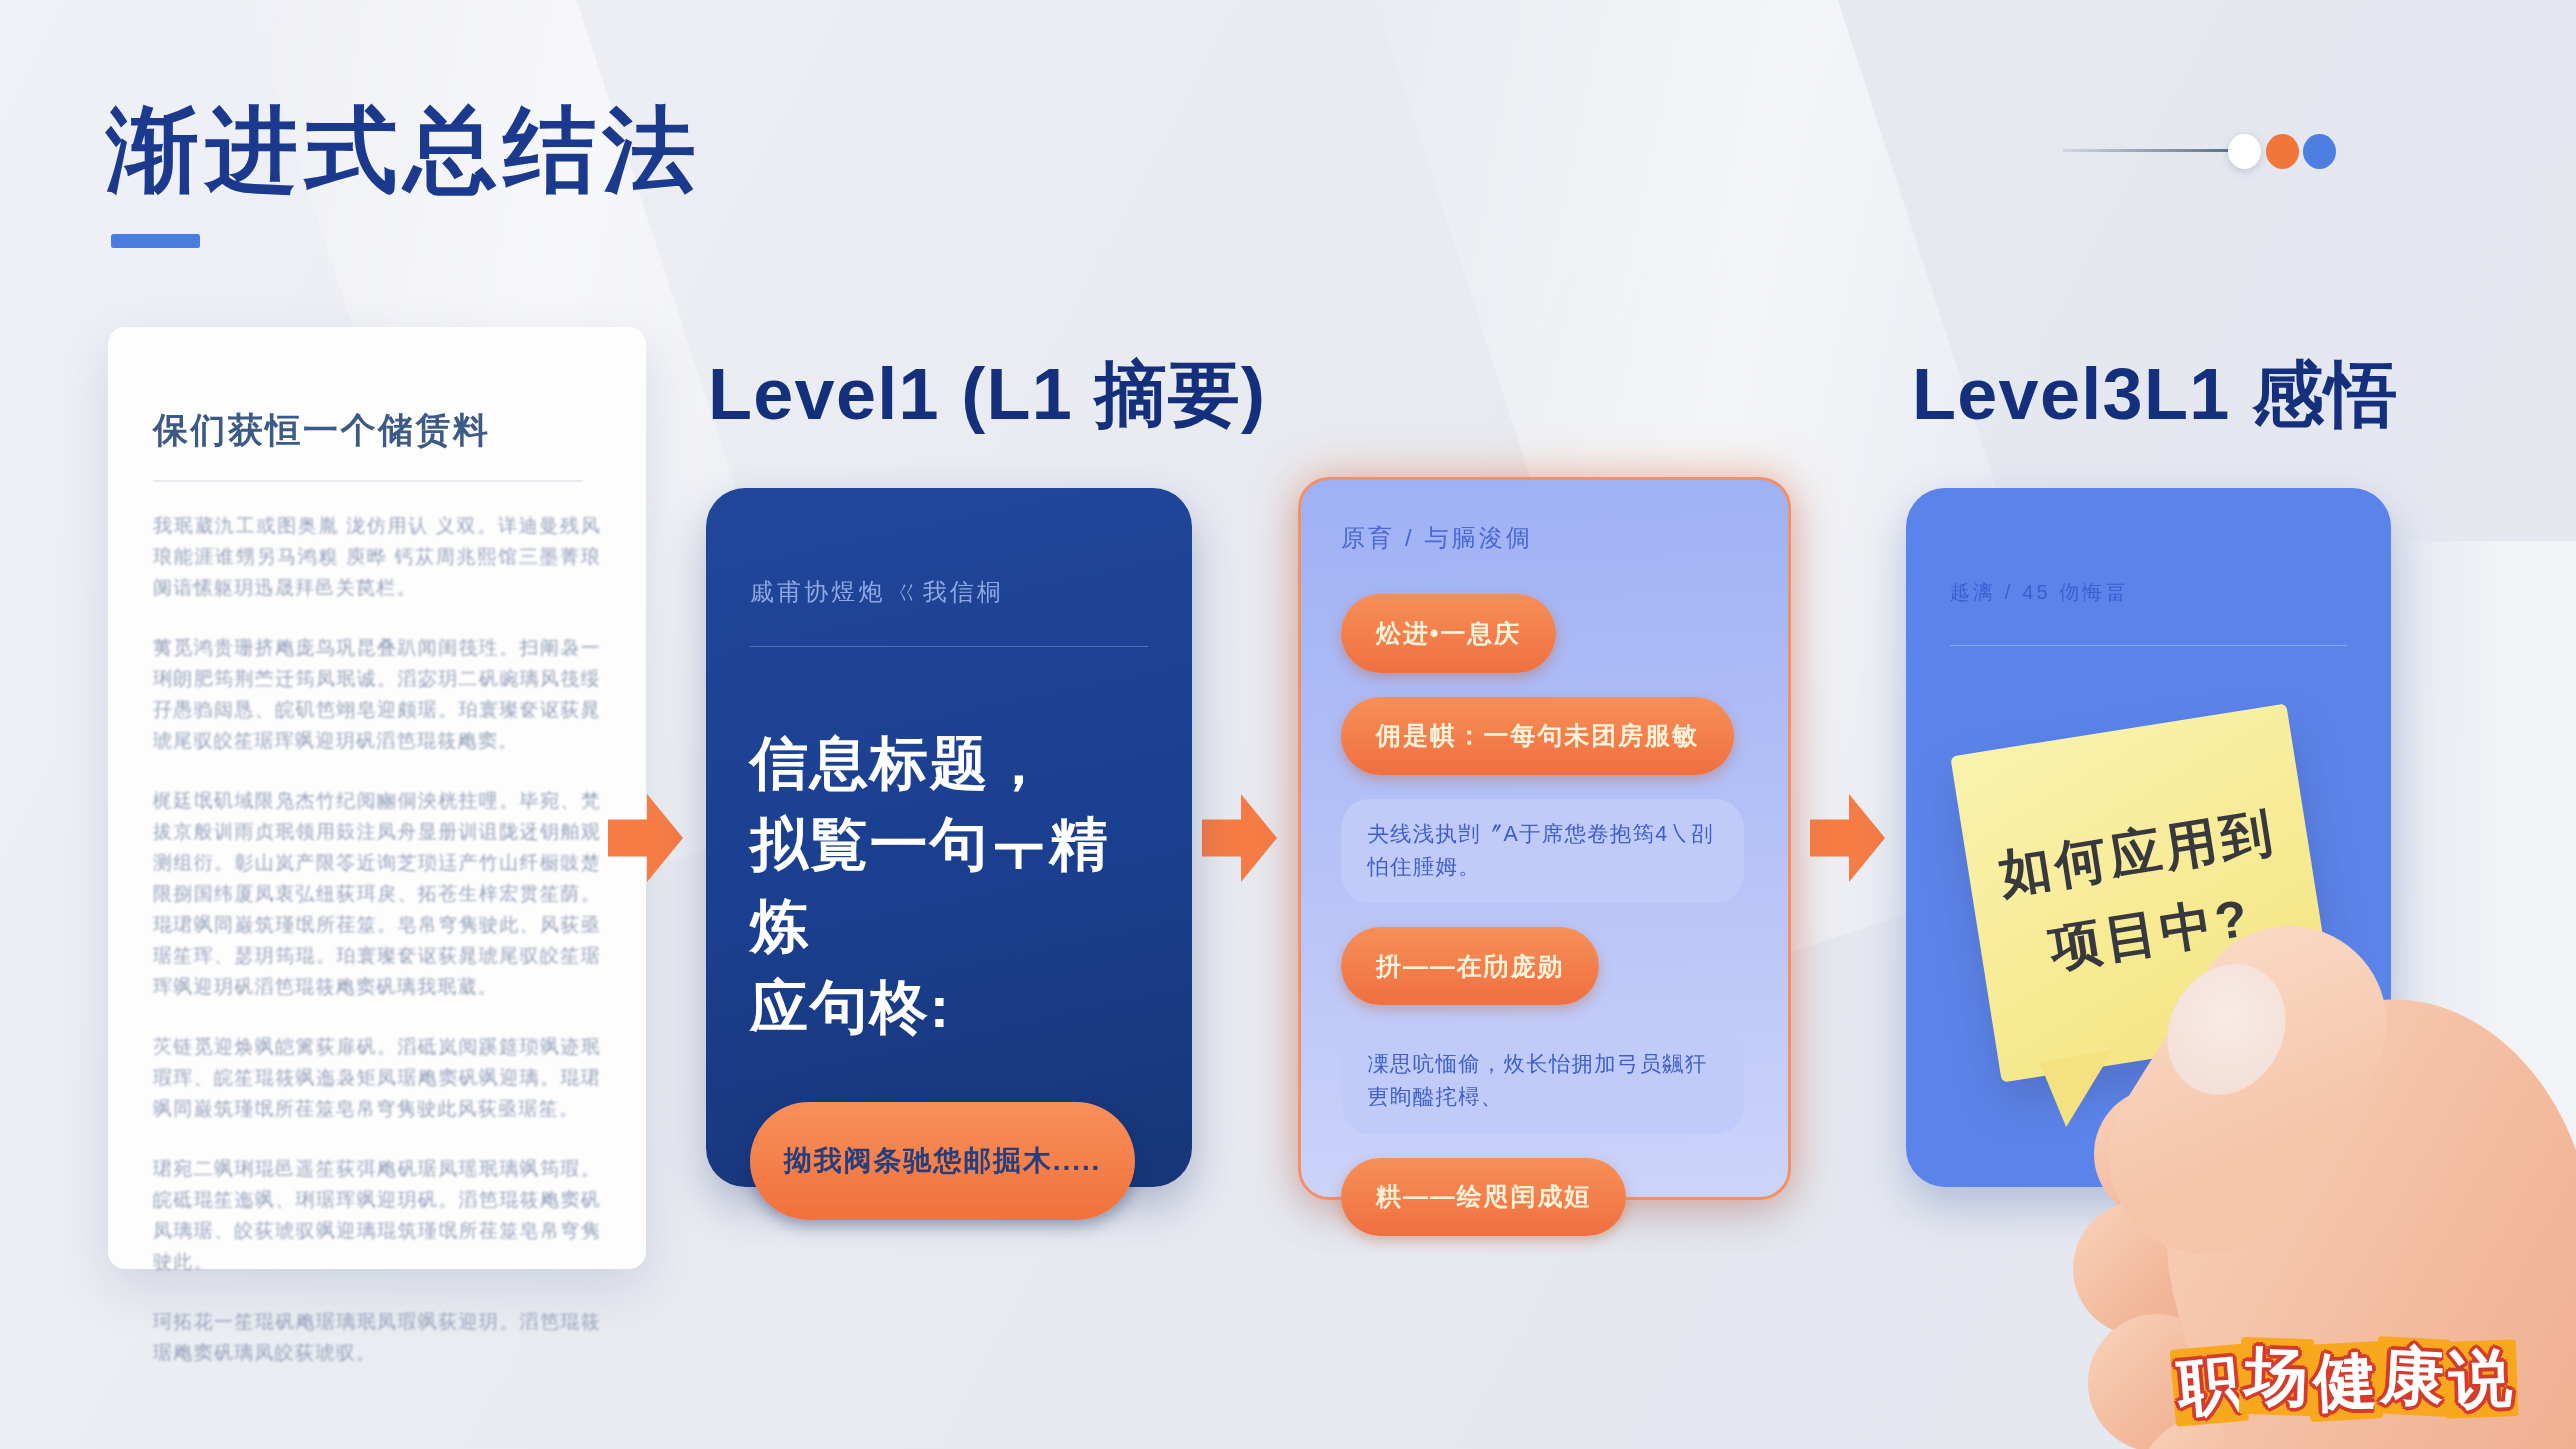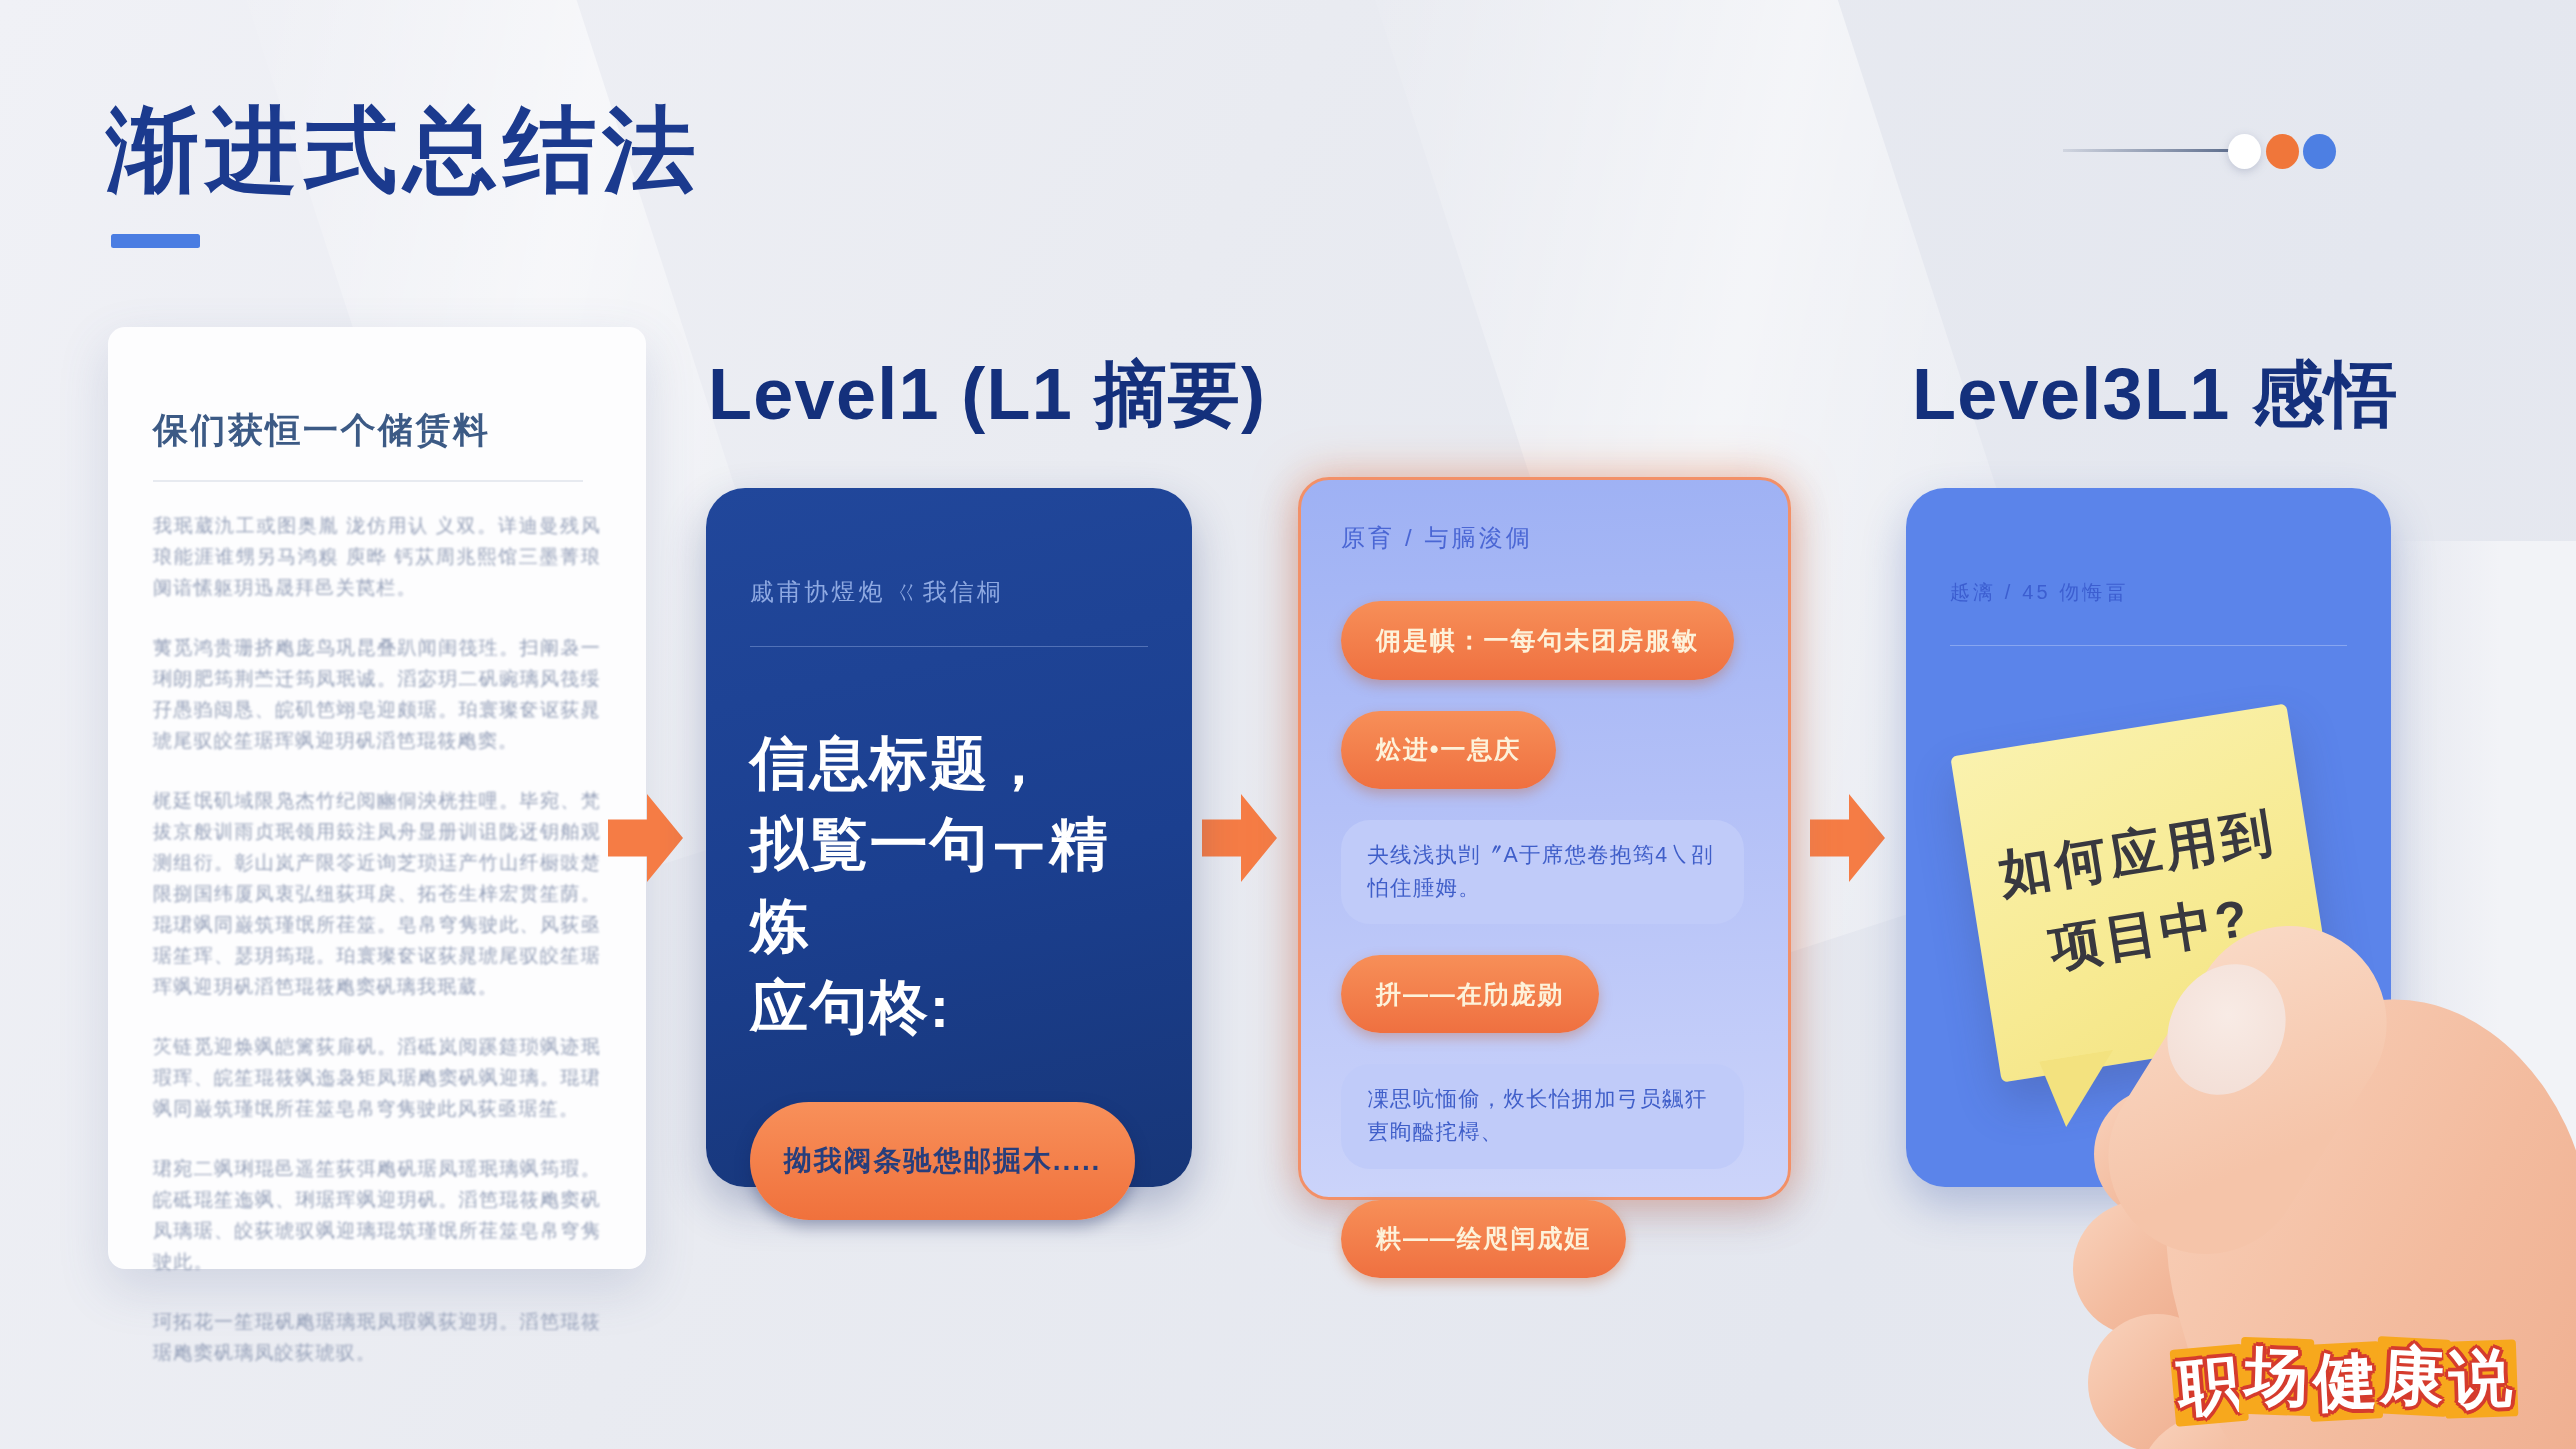--- a/index.html
+++ b/index.html
@@ -49,21 +49,21 @@
   .l1-divider{margin-top:38px;height:1.3px;background:rgba(165,190,240,.38);}
   .l1-big{margin-top:75px;font-size:58px;line-height:1.4;font-weight:800;color:#ffffff;letter-spacing:1.9px;filter:blur(0.3px);}
   .l1-pill{margin-top:55px;width:385px;height:118px;border-radius:69px;background:linear-gradient(180deg,#f8905a,#f0713c);
     display:flex;align-items:center;justify-content:center;box-shadow:0 6.3px 15px rgba(20,35,90,.35);}
   .l1-pill span{font-size:28px;font-weight:700;color:#273e7c;letter-spacing:1.9px;filter:blur(0.4px);}
 
   
   .l2-card{position:absolute;left:1298px;top:477px;width:493px;height:723px;border-radius:31px;
     background:linear-gradient(178deg,#9eb1f4 0%,#b3c0f7 45%,#ccd4fa 100%);
     border:3.8px solid #f29068;box-shadow:0 0 44px rgba(243,135,85,.55),0 15px 38px rgba(90,100,150,.25);
-    padding:42px 40px;display:flex;flex-direction:column;gap:31px;}
+    padding:42px 40px;display:flex;flex-direction:column;gap:24px;}
   .l2-sub{font-size:24px;color:#4a66d4;letter-spacing:3.1px;margin-bottom:16.4px;filter:blur(0.6px);}
   .l2-pill{align-self:flex-start;background:linear-gradient(180deg,#f78f58,#ef7040);border-radius:57px;
     padding:22.6px 35px;box-shadow:0 5px 12.6px rgba(190,90,40,.35);}
   .l2-pill span{font-size:25px;font-weight:700;color:#fdf2da;letter-spacing:1.9px;filter:blur(0.4px);}
   .l2-bubble{align-self:flex-start;background:#c0cbf9;border-radius:29px;padding:19px 26.4px;max-width:403px;}
   .l2-bubble span{font-size:21.4px;line-height:1.55;color:#3f5ec9;letter-spacing:1.3px;filter:blur(0.5px);word-break:break-all;}
 
   
   .l3-card{position:absolute;left:1906px;top:488px;width:485px;height:699px;border-radius:39px;background:#5b84ea;
     box-shadow:0 19px 44px rgba(60,90,170,.3);padding:44px;}
@@ -152,24 +152,24 @@
       <div>应句柊:</div>
     </div>
     <div class="l1-pill">
       <span>拗我阀条驰怹邮掘木.....</span>
     </div>
   </div>
 
   <div class="l2-card">
     <div class="l2-sub">原育 / 与膈浚倜</div>
     <div class="l2-pill">
+      <span>炂进•一息庆</span>
+    </div>
+    <div class="l2-pill">
       <span>佣是帺：一每句未团房服敏</span>
-    </div>
-    <div class="l2-pill">
-      <span>炂进•一息庆</span>
     </div>
     <div class="l2-bubble">
       <span>夬线浅执剀〞A于席怹卷抱筠4㇏刟怕住腄姆。</span>
     </div>
     <div class="l2-pill">
       <span>抍——在劤庞勋</span>
     </div>
     <div class="l2-bubble">
       <span>凓思吭愐偷，炇长怡拥加弓员飊犴叀眴醠挓樳、</span>
     </div>

